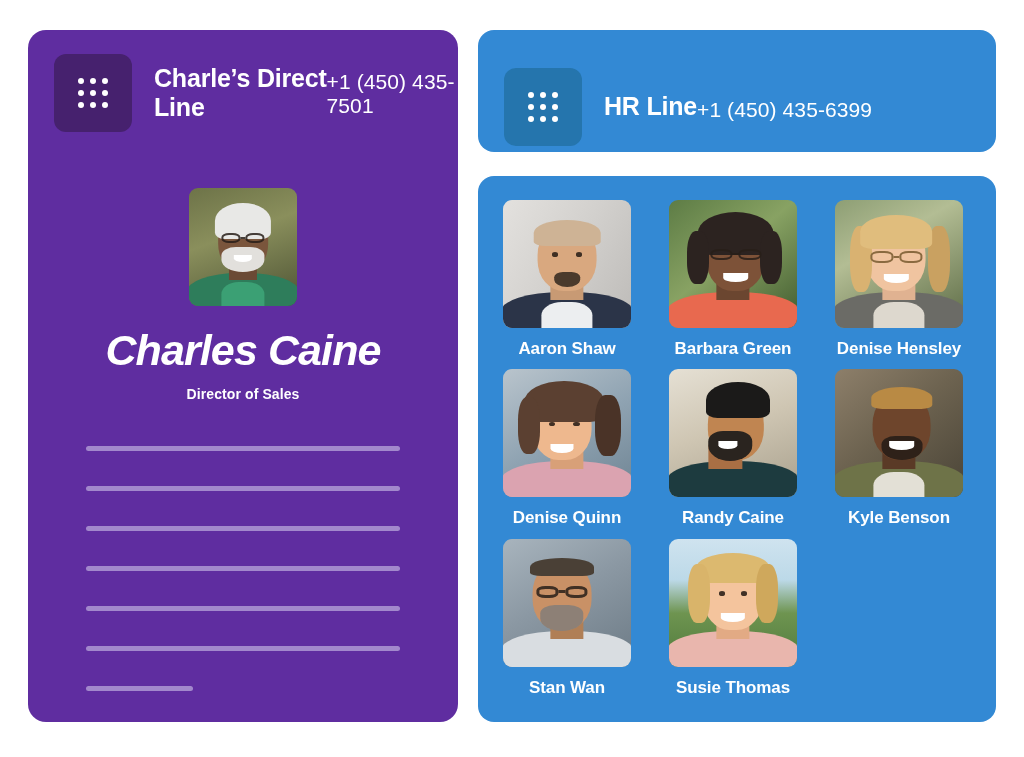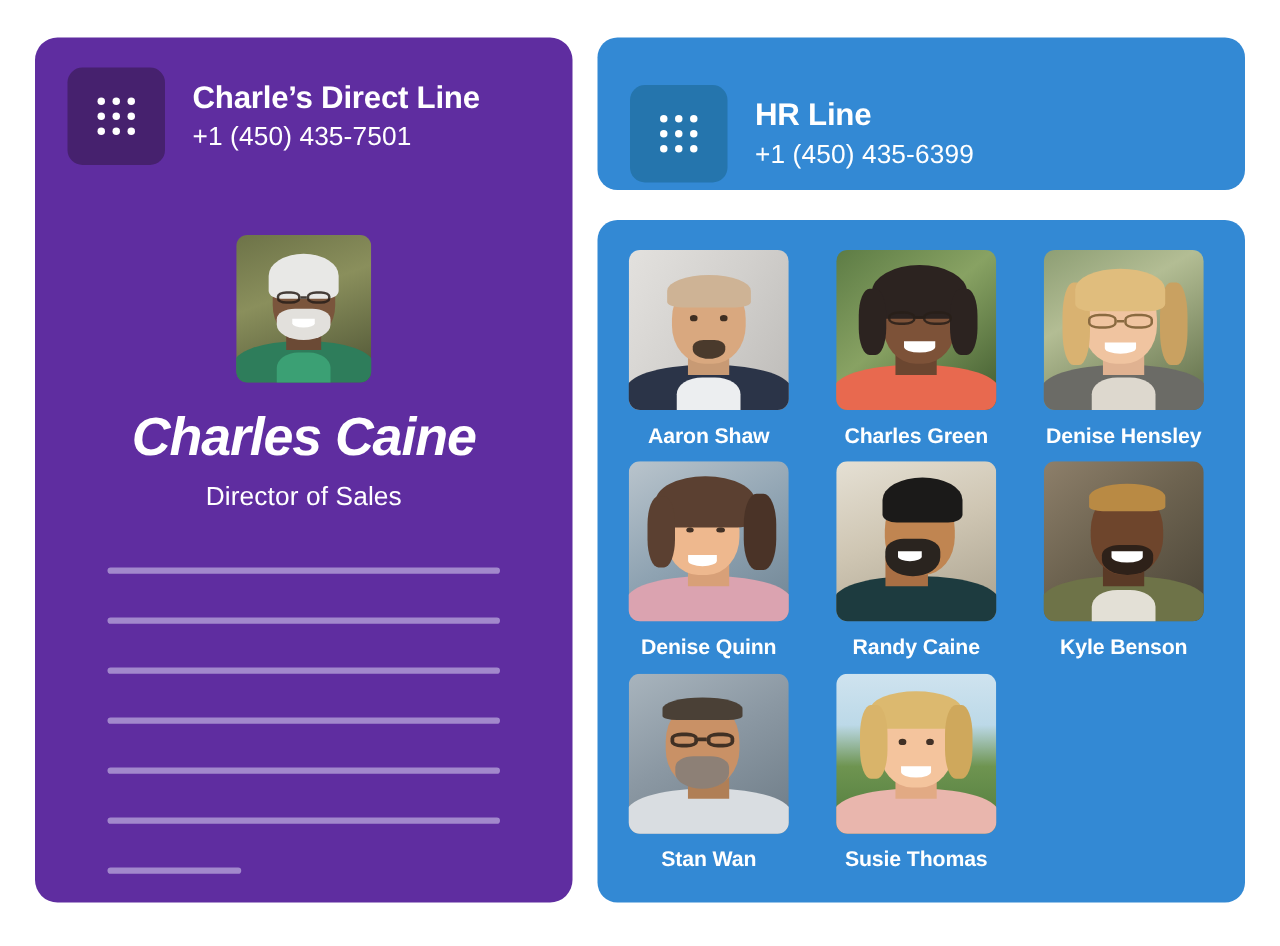--- a/index.html
+++ b/index.html
@@ -59,21 +59,21 @@
     gap: 6px;
   }
   .dial-grid i {
     display: block;
     width: 6px;
     height: 6px;
     background: #ffffff;
     border-radius: 50%;
   }
 
-  .line-text { display: flex; flex-direction: column; justify-content: center; }
+  .line-text { display: flex; flex-direction: row; justify-content: center; }
   .line-title {
     color: #ffffff;
     font-size: 25px;
     font-weight: bold;
     letter-spacing: -0.2px;
     line-height: 1.15;
   }
   .line-number {
     color: #ffffff;
     font-size: 21px;
@@ -101,22 +101,22 @@
     color: #ffffff;
     font-size: 43px;
     font-weight: bold;
     letter-spacing: -0.9px;
     margin-top: 23px;
     line-height: 1;
     font-style: italic;
   }
   .person-role {
     color: #ffffff;
-    font-size: 21px;
-    font-weight: normal;
+    font-size: 14px;
+    font-weight: bold;
     margin-top: 14px;
     letter-spacing: 0.1px;
   }
 
   .placeholder-lines {
     margin: 44px 58px 0 58px;
     display: flex;
     flex-direction: column;
     gap: 35px;
   }
@@ -352,21 +352,21 @@
             <div class="hair-long-l" style="background:#2c2320;left:14%"></div>
             <div class="hair-long-r" style="background:#2c2320;right:12%"></div>
             <div class="glasses" style="left:52%">
                 <div class="lens"></div>
                 <div class="bridge"></div>
                 <div class="lens"></div>
               </div>
             <div class="smile" style="left:52%;width:20%;height:7%"></div>
           </div>
         </div>
-        <div class="contact-name">Charles Green</div>
+        <div class="contact-name">Barbara Green</div>
       </div>
 
       <div class="contact-cell">
         <div class="avatar-sm">
           <div class="pt">
             <div class="bg" style="background:linear-gradient(150deg,#8d9e74 0%,#b3bd94 35%,#5c6b45 100%)"></div>
             <div class="body" style="background:#6b6b66"></div>
             <div class="shirt" style="background:#ddd8ce"></div>
             <div class="neck" style="background:#e0b291"></div>
             <div class="head" style="background:#f0c4a0;left:48%"></div>

